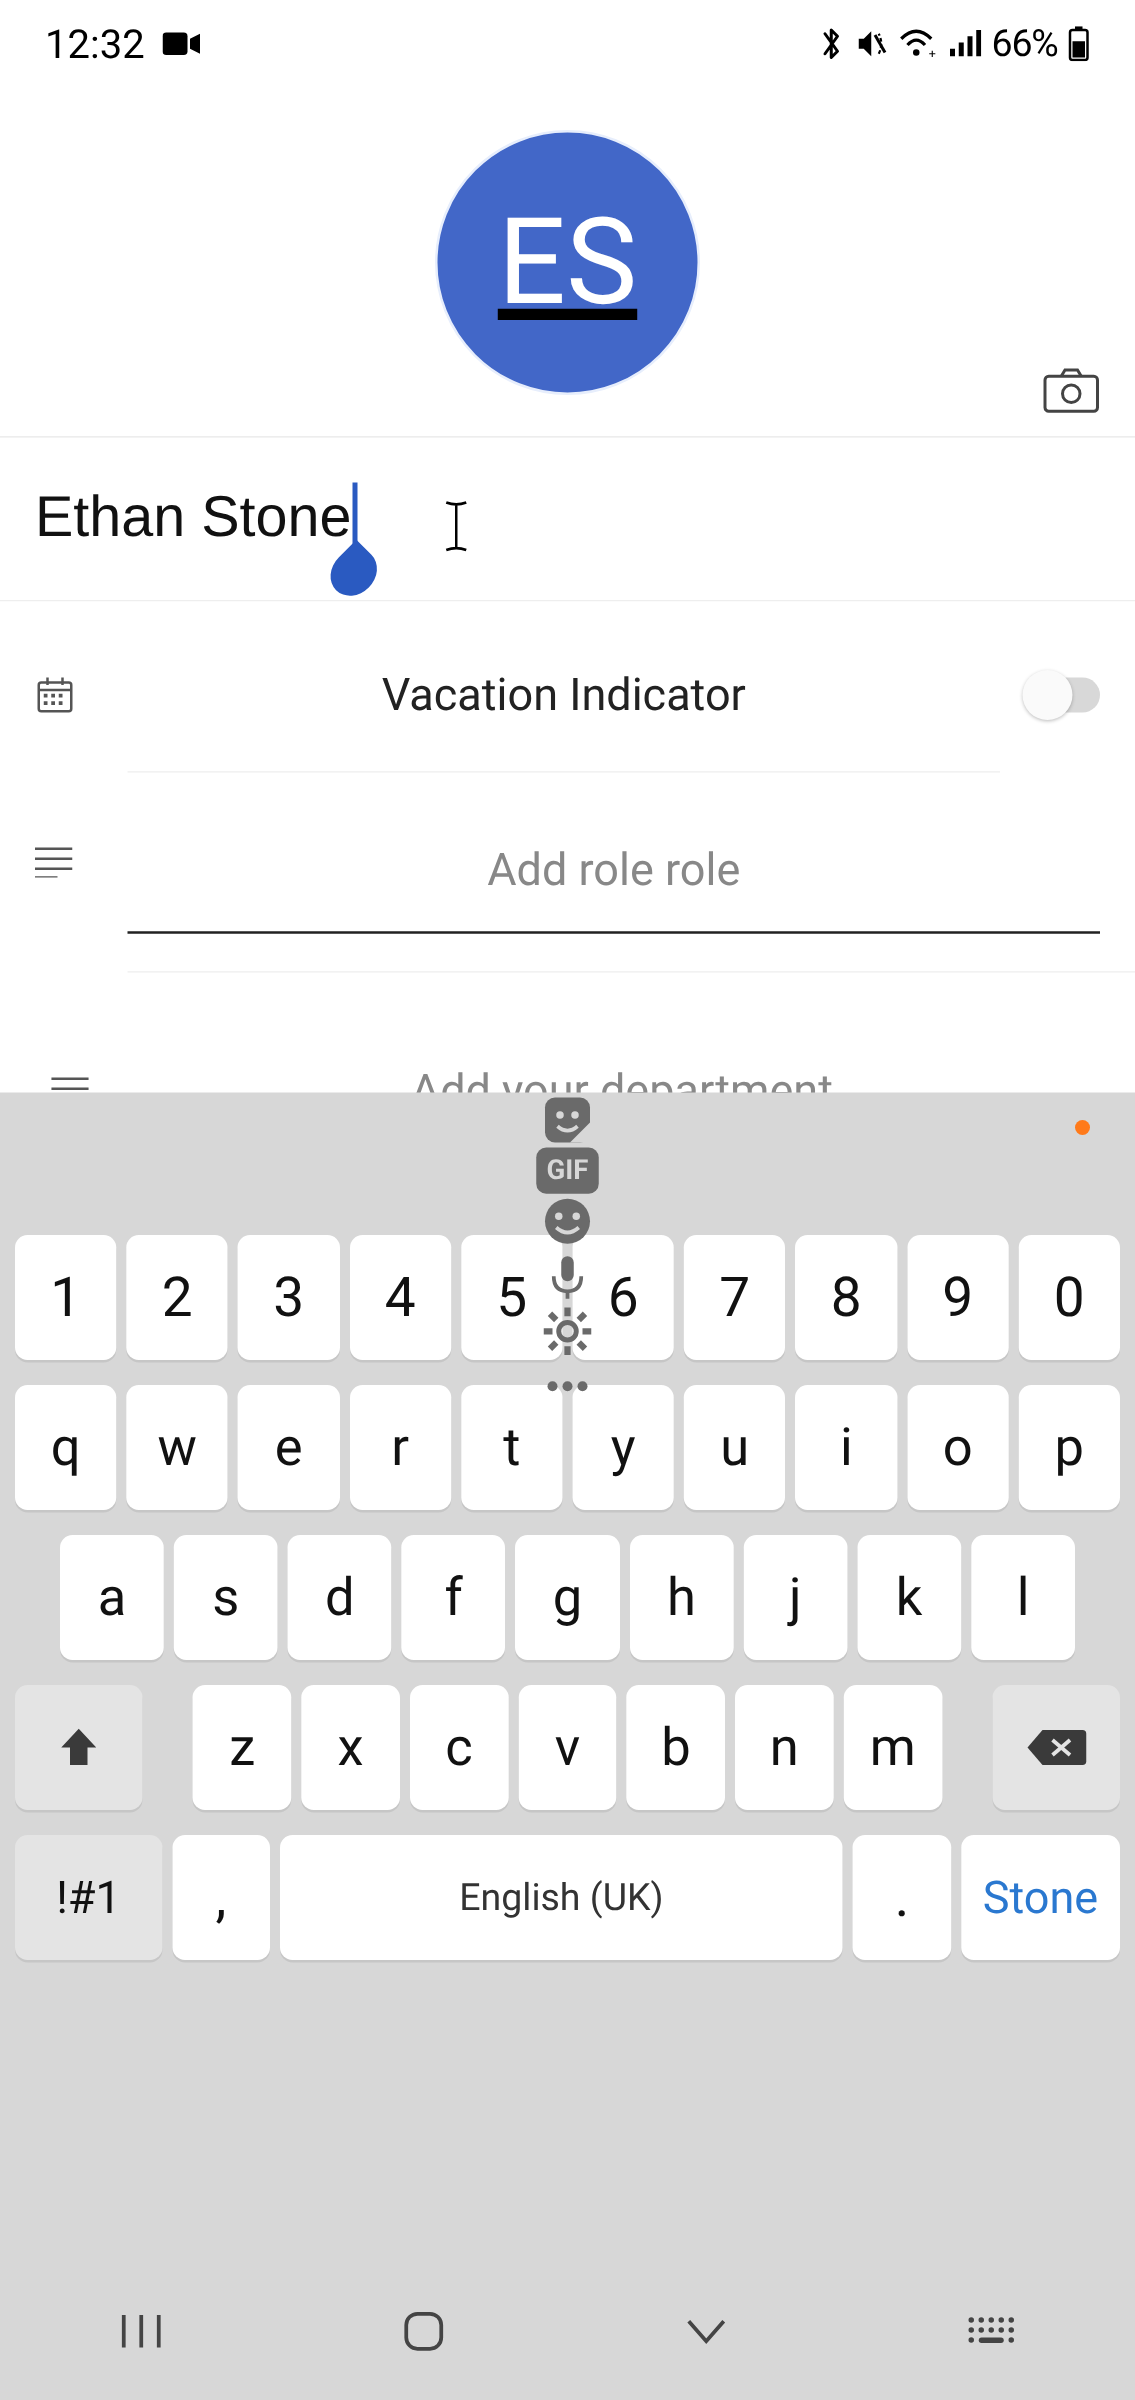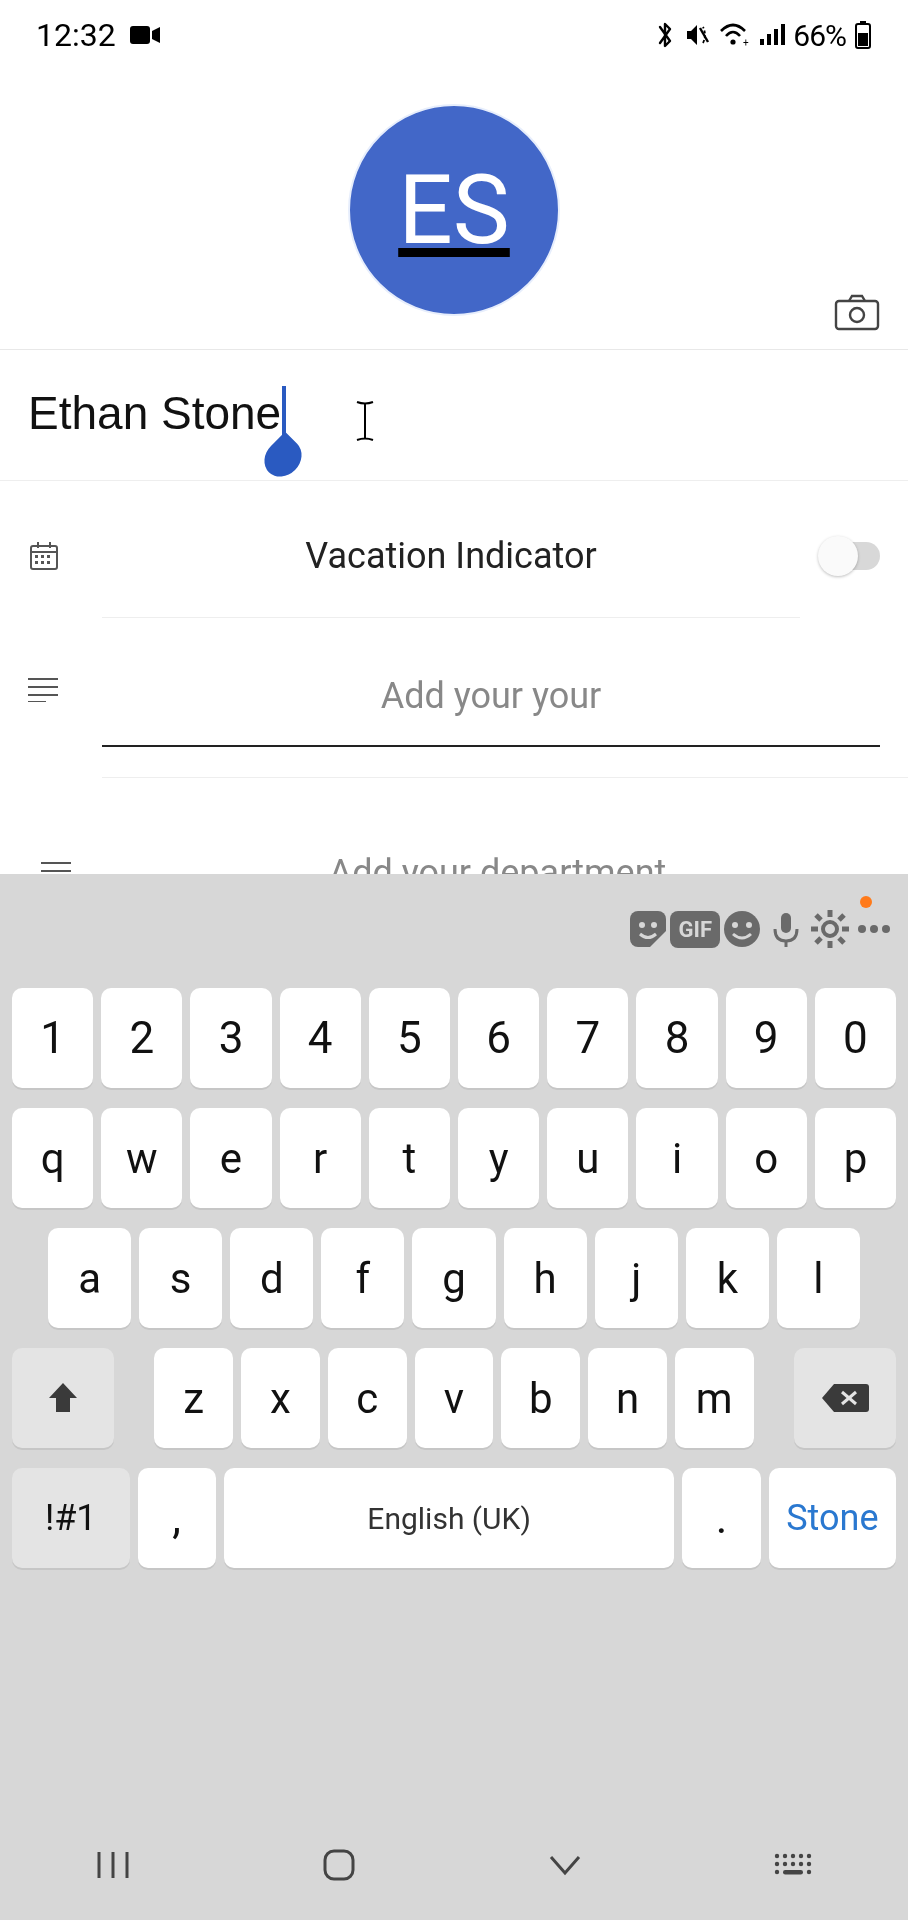--- a/index.html
+++ b/index.html
@@ -36,21 +36,21 @@
 
   .dept-row { padding-top: 34px; margin-left: 13px; }
   .dept-row .content { color: #888; font-size: 36px; }
 
   
   .toggle { width: 58px; height: 28px; background: #d8d8d8; border-radius: 14px; position: relative; }
   .toggle .knob { position: absolute; left: -4px; top: -6px; width: 40px; height: 40px; background: #fafafa; border-radius: 50%; box-shadow: 0 1px 3px rgba(0,0,0,.25); }
 
   
   .keyboard { position: absolute; left: 0; right: 0; bottom: 0; height: 1046px; background: #d7d7d7; display: flex; flex-direction: column; }
-  .kb-toolbar { height: 110px; display: flex; align-items: center; justify-content: flex-end; padding: 0 12px; color: #6a6a6a; position: relative; }
+  .kb-toolbar { height: 110px; display: flex; align-items: center; justify-content: flex-start; padding: 0 33px; color: #6a6a6a; position: relative; flex-direction: column; }
   .kb-toolbar .dot-badge { position: absolute; right: 36px; top: 22px; width: 12px; height: 12px; background: #ff7a1a; border-radius: 50%; }
 
   .kb-rows { flex: 1; padding: 4px 12px 0; display: flex; flex-direction: column; gap: 20px; }
   .kb-row { display: flex; gap: 8px; }
   .key { flex: 1; background: #fff; border-radius: 10px; height: 100px; display: flex; align-items: center; justify-content: center; font-size: 44px; color: #111; box-shadow: 0 2px 0 rgba(0,0,0,.08); }
   .kb-row.letters .key { font-size: 42px; }
   .kb-row.r3 { padding: 0 36px; }
   .kb-row.r4 .shift, .kb-row.r4 .bksp { flex: 1.3; background: #e4e4e4; }
   .kb-row.r4 .gap { width: 24px; flex: none; }
   .kb-row.r5 .sym { flex: 1.2; background: #e4e4e4; font-size: 36px; }
@@ -171,21 +171,21 @@
 
 <div class="field role-row">
   <div class="icon-slot">
     <svg class="lines-icon" viewBox="0 0 30 26">
         <line x1="0" y1="3" x2="30" y2="3" stroke="#555" stroke-width="2"></line>
         <line x1="0" y1="11" x2="30" y2="11" stroke="#555" stroke-width="2"></line>
         <line x1="0" y1="19" x2="30" y2="19" stroke="#555" stroke-width="2"></line>
         <line x1="0" y1="26" x2="18" y2="26" stroke="#555" stroke-width="2"></line>
       </svg>
   </div>
-  <div class="content">Add your your</div>
+  <div class="content">Add role role</div>
 </div>
 <div class="role-sep"></div>
 
 <div class="field dept-row">
   <div class="icon-slot">
     <svg class="lines-icon" viewBox="0 0 30 26">
         <line x1="0" y1="3" x2="30" y2="3" stroke="#555" stroke-width="2"></line>
         <line x1="0" y1="11" x2="30" y2="11" stroke="#555" stroke-width="2"></line>
         <line x1="0" y1="19" x2="30" y2="19" stroke="#555" stroke-width="2"></line>
         <line x1="0" y1="26" x2="18" y2="26" stroke="#555" stroke-width="2"></line>

